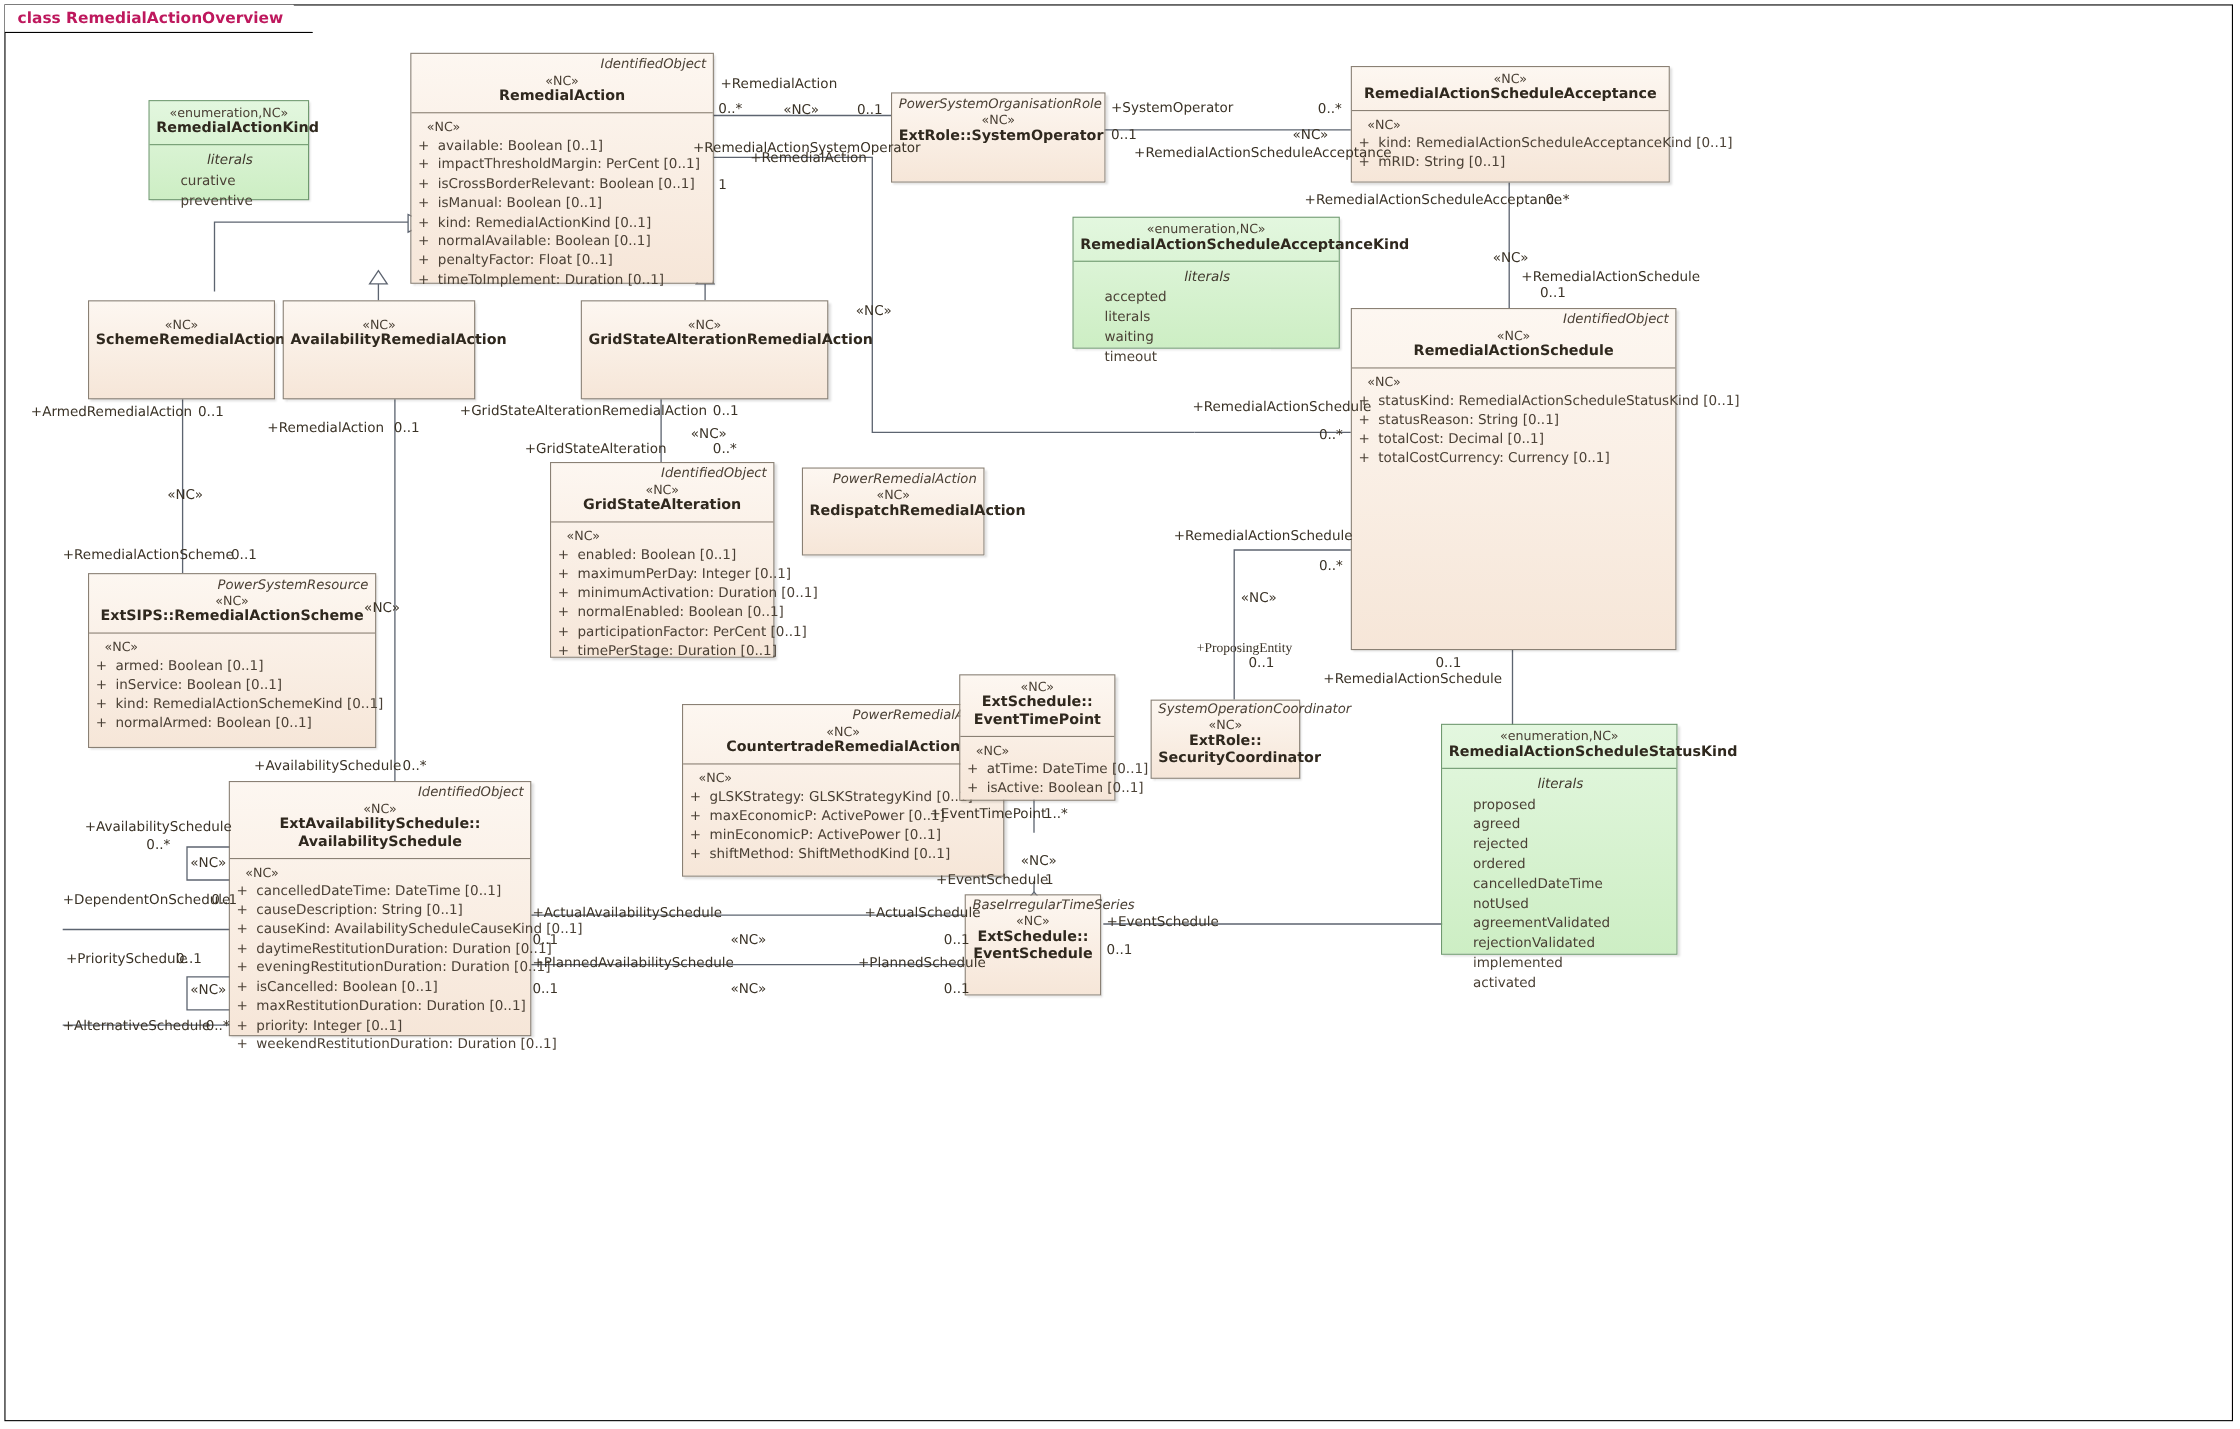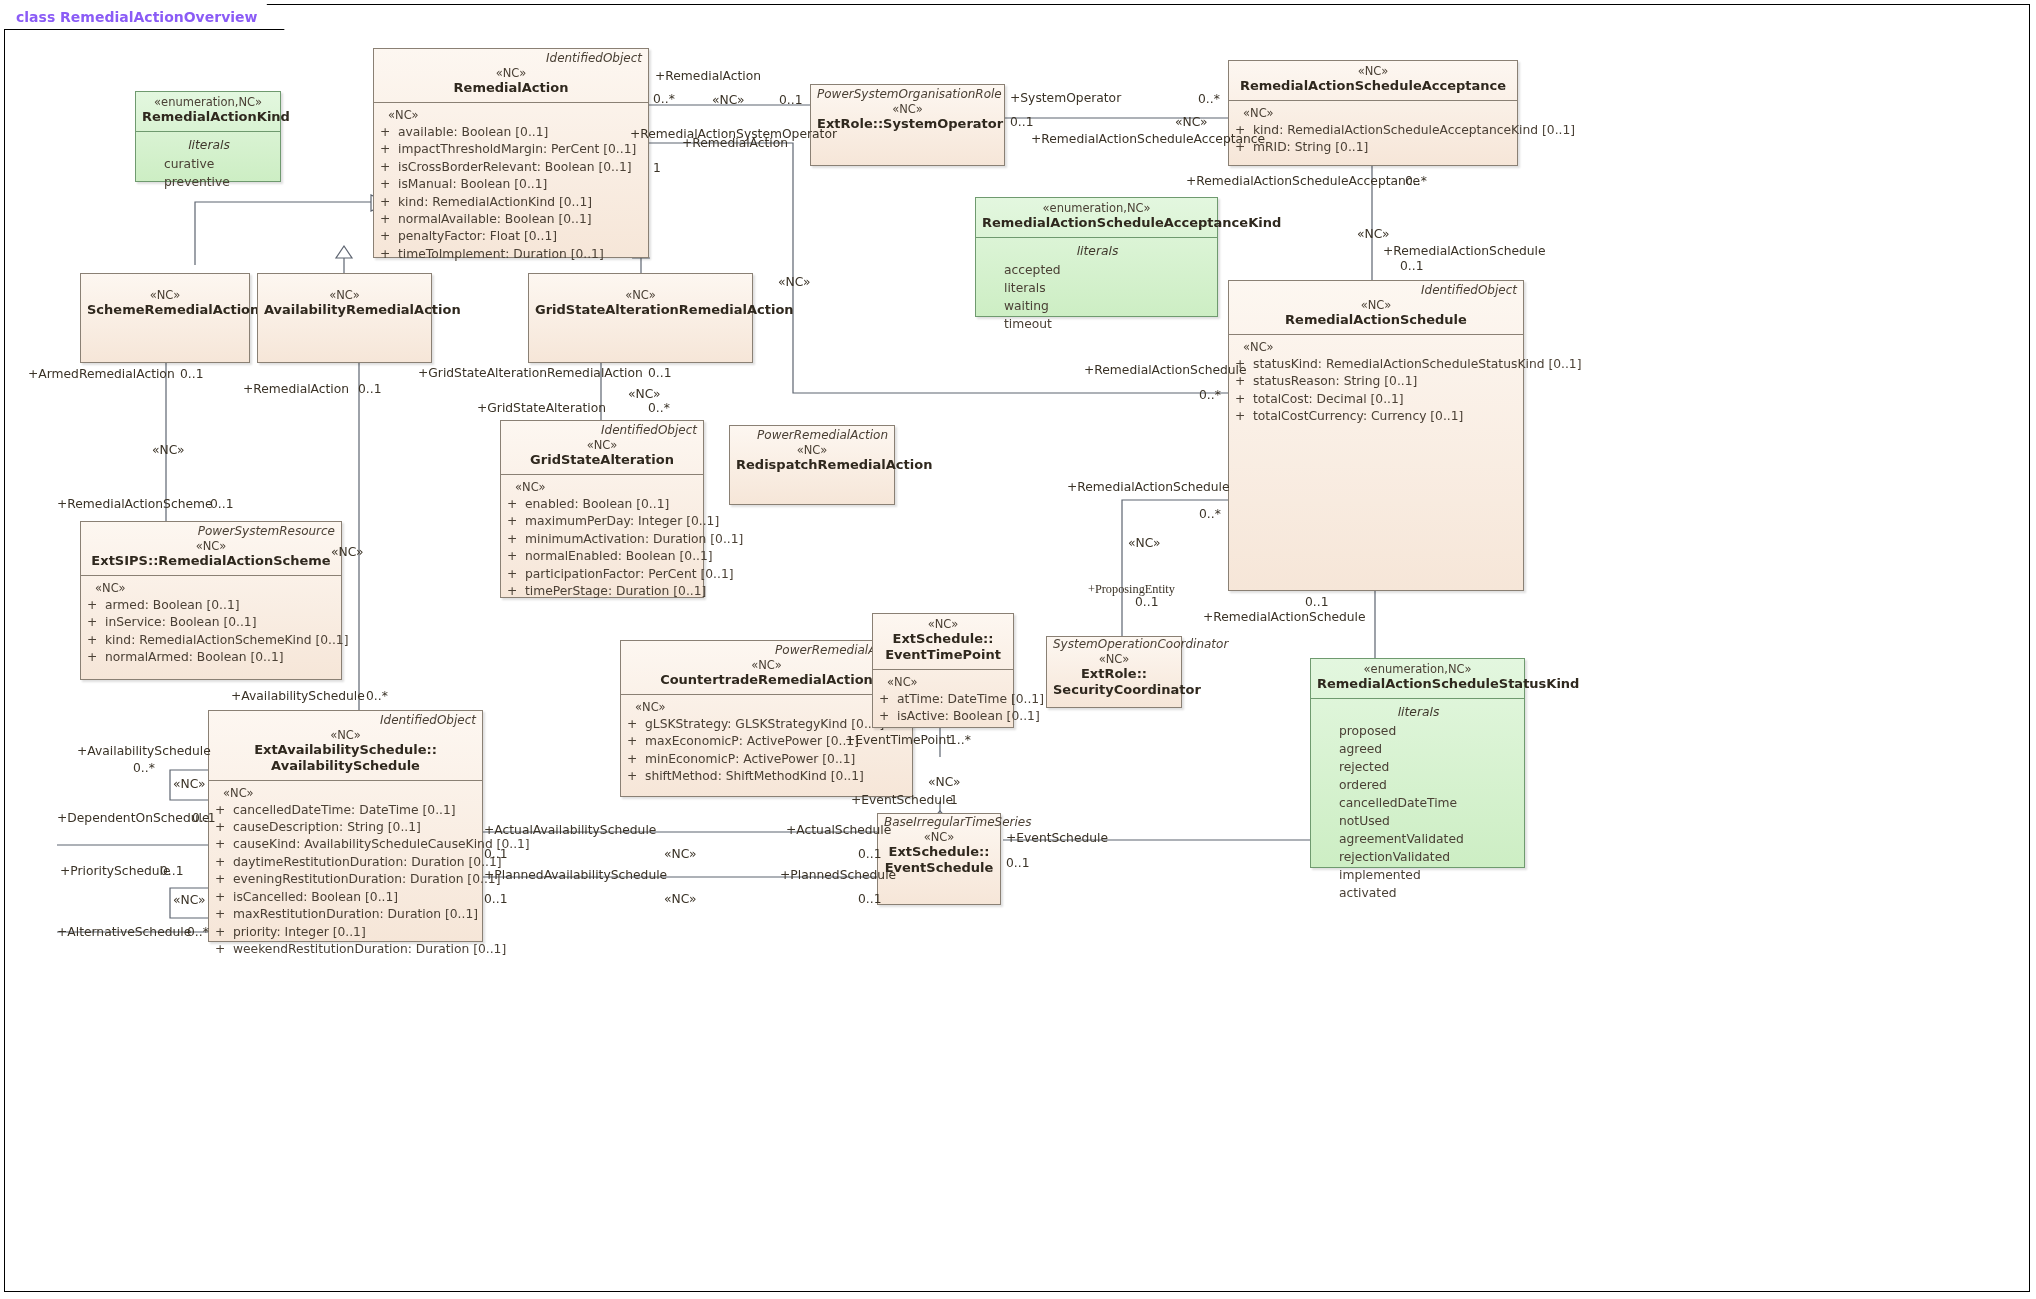--- a/index.html
+++ b/index.html
@@ -4,21 +4,21 @@
 <style>
   html,body{margin:0;padding:0;background:#ffffff;}
   body{font-family:"DejaVu Sans","Liberation Sans",sans-serif;}
   #canvas{position:relative;width:2036px;height:1299px;background:#fff;overflow:hidden;}
 
   
   .frame{position:absolute;left:4px;top:4px;width:2026px;height:1288px;border:1px solid #000;box-sizing:border-box;}
   .frame-tab{position:absolute;left:4px;top:4px;height:26px;box-sizing:border-box;
              border:1px solid #000;border-left:none;border-top:none;background:#fff;
              padding:0 26px 0 12px;display:flex;align-items:center;
-             font-size:14px;font-weight:bold;color:#8b5cf6;
+             font-size:14px;font-weight:bold;color:#be185d;
              clip-path:polygon(0 0,calc(100% - 18px) 0,100% 100%,0 100%);}
   .frame-tab .ftitle{white-space:nowrap;}
 
   
   .cls{position:absolute;box-sizing:border-box;border:1px solid #8a8074;
        background:linear-gradient(to bottom,#fdf7f1 0%,#f6e6d8 100%);
        box-shadow:2px 2px 2px rgba(0,0,0,.13);font-size:12.5px;color:#3a3226;}
   .cls.enum{border:1px solid #6f9a6f;background:linear-gradient(to bottom,#e3f7df 0%,#cdeec4 100%);}
   .cls .hdr{position:relative;padding:3px 6px 6px 6px;}
   .cls .parent{font-style:italic;font-size:12px;text-align:right;color:#4a4035;line-height:1.15;

